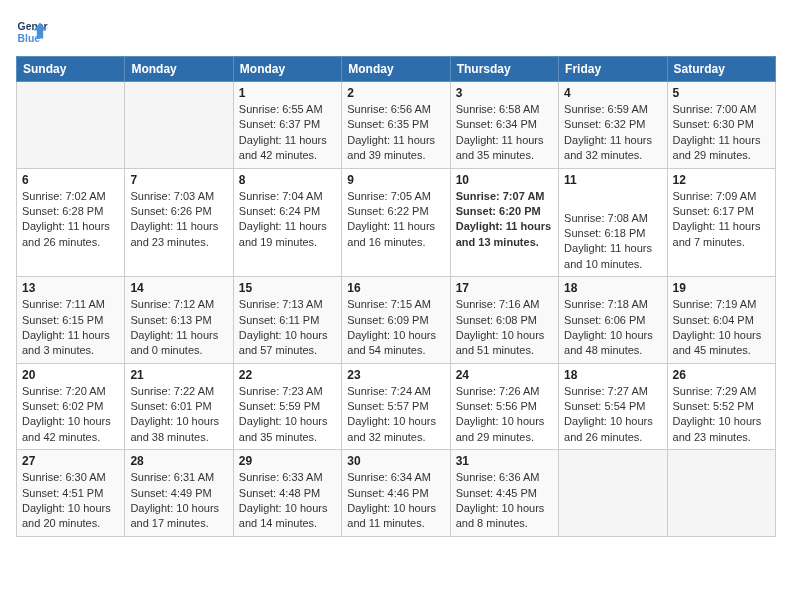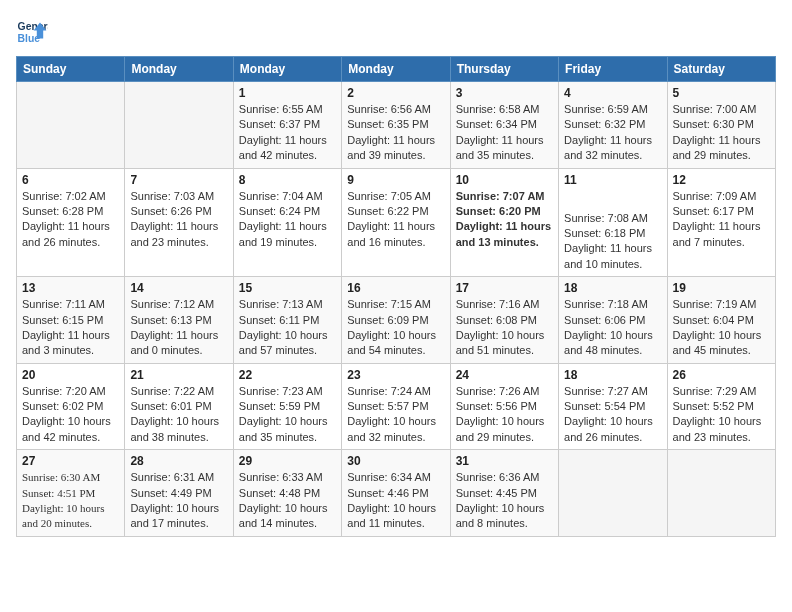--- a/index.html
+++ b/index.html
@@ -300,21 +300,21 @@
           <span class="day-num">26</span>
           <div class="day-info" style="white-space: pre-line;">Sunrise: 7:29 AM
 Sunset: 5:52 PM
 Daylight: 10 hours
 and 23 minutes.</div>
         </td>
       </tr>
       <tr>
         <td>
           <span class="day-num">27</span>
-          <div class="day-info" style="white-space: pre-line; font-family: Liberation Serif, serif;">Sunrise: 6:30 AM
+          <div class="day-info" style="white-space: pre-line;">Sunrise: 6:30 AM
 Sunset: 4:51 PM
 Daylight: 10 hours
 and 20 minutes.</div>
         </td>
         <td>
           <span class="day-num">28</span>
           <div class="day-info" style="white-space: pre-line;">Sunrise: 6:31 AM
 Sunset: 4:49 PM
 Daylight: 10 hours
 and 17 minutes.</div>

